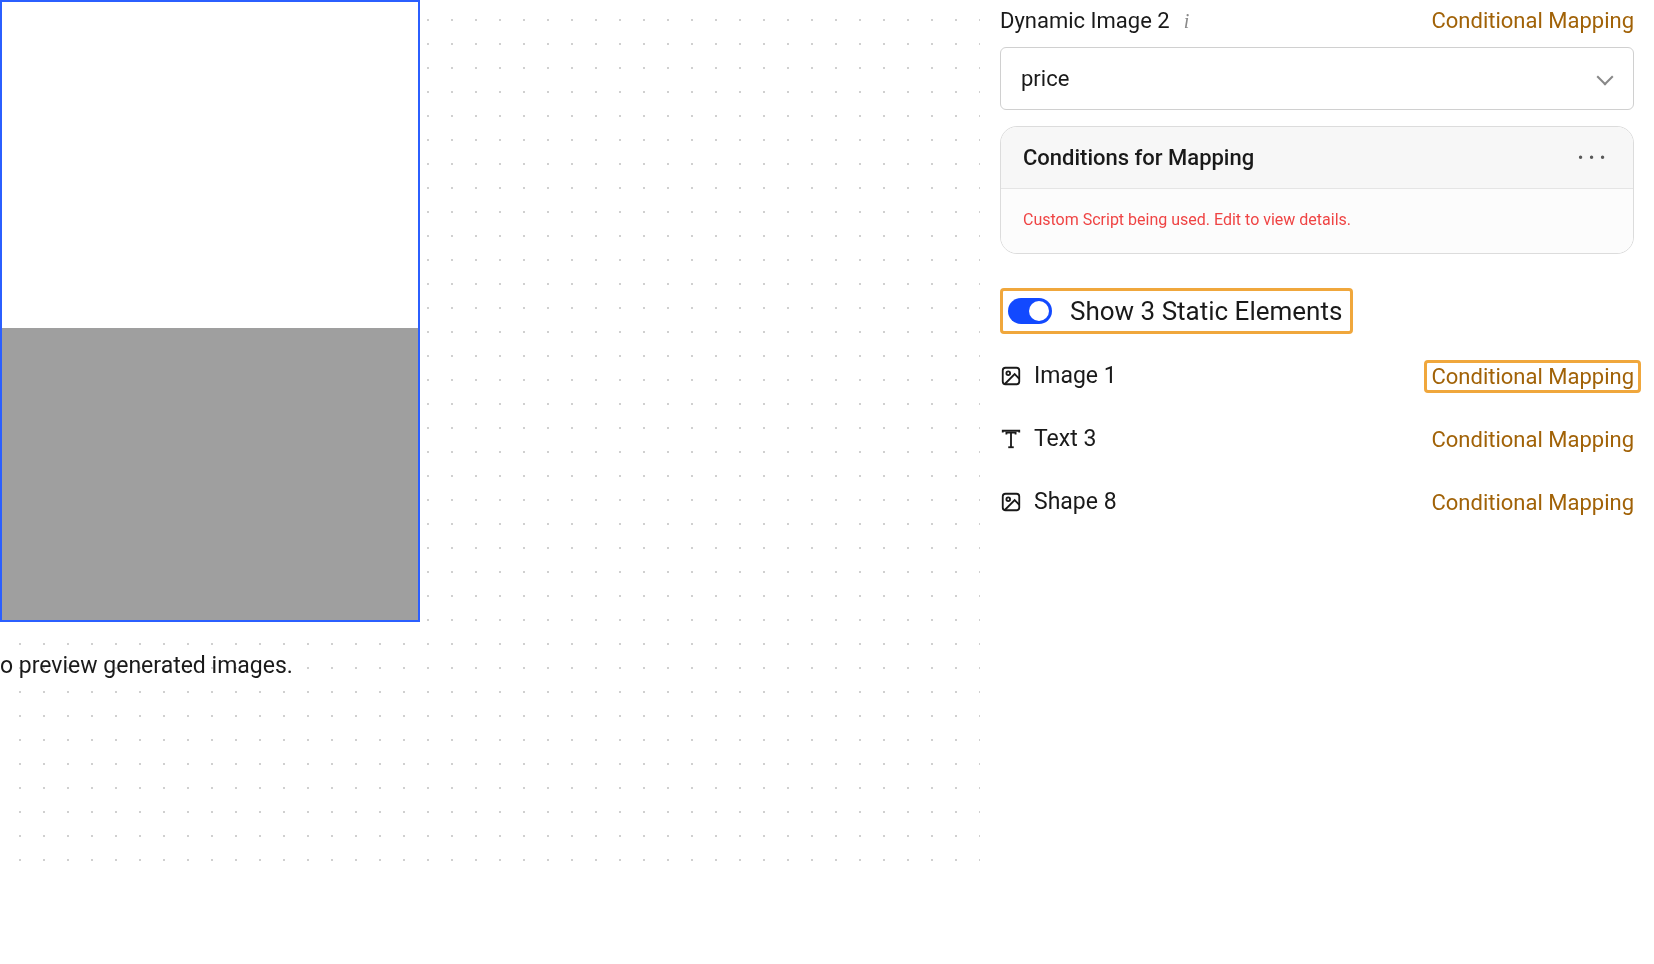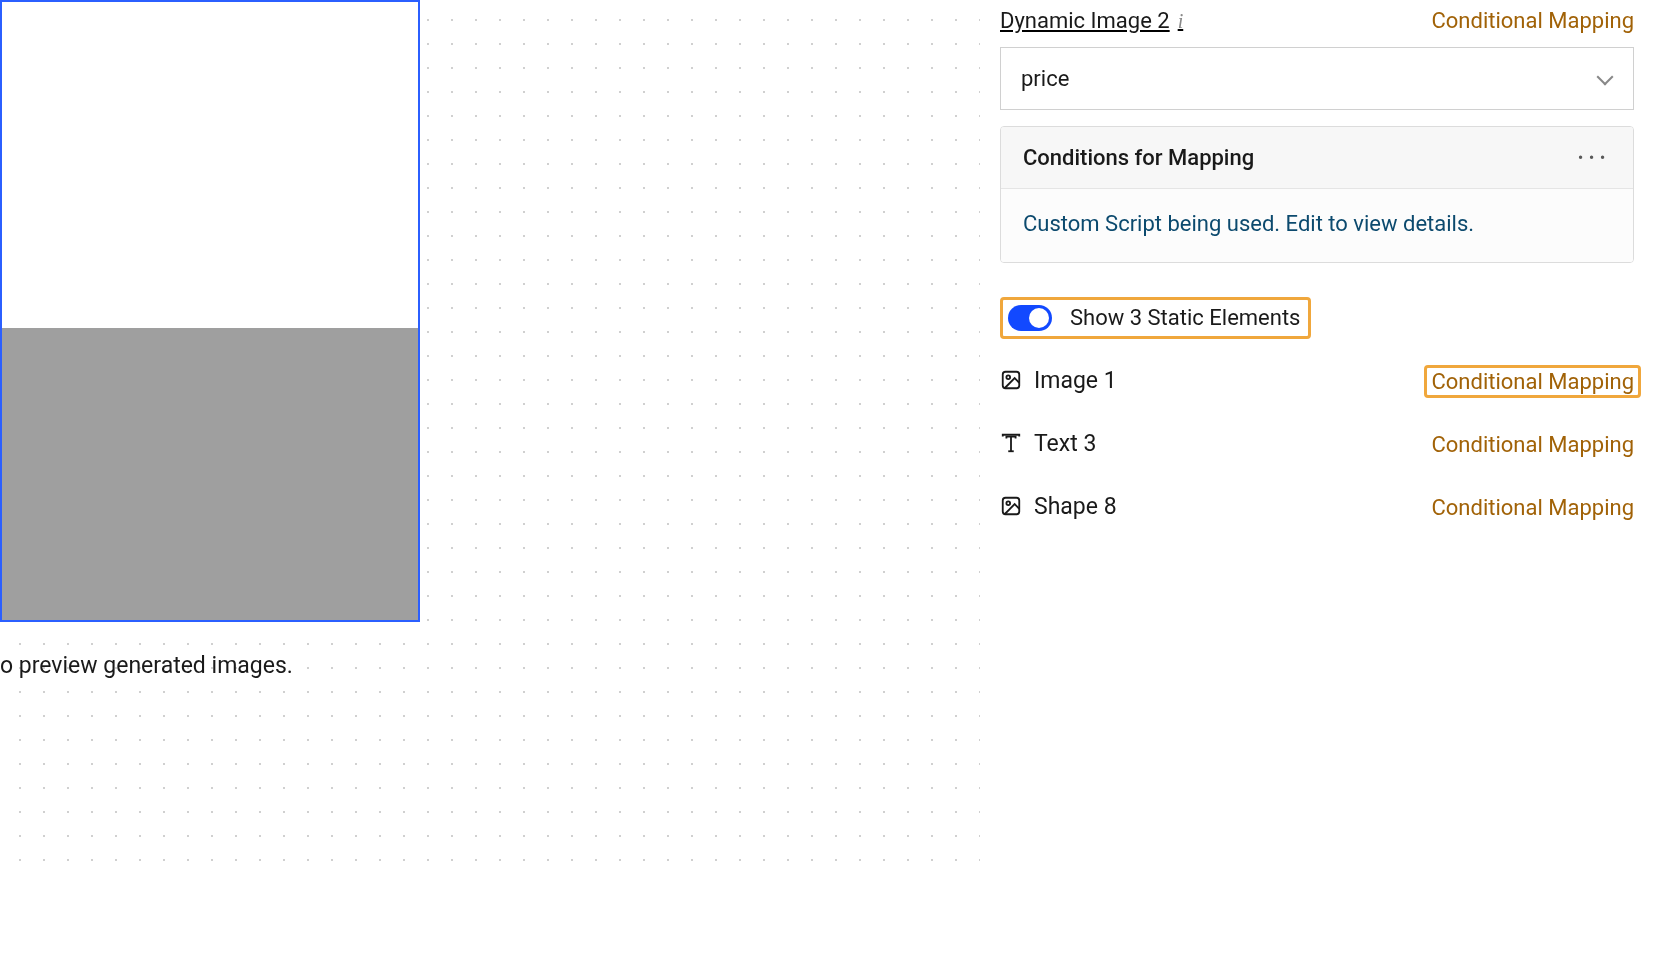--- a/index.html
+++ b/index.html
@@ -69,22 +69,21 @@
     }
     .section-header {
       display: flex;
       align-items: center;
       justify-content: space-between;
       margin-bottom: 14px;
     }
     .section-title-wrap {
       display: flex;
       align-items: center;
-      gap: 8px;
-      text-decoration: underline;
+      gap: 14px;
     }
     .section-title {
       font-size: 22px;
       color: #1a1a1a;
       font-weight: 400;
     }
     .info-icon {
       font-style: italic;
       font-family: Georgia, serif;
       color: #8a8a8a;
@@ -92,21 +91,21 @@
       line-height: 1;
     }
     .link {
       color: #a16207;
       font-size: 22px;
       cursor: pointer;
       font-weight: 400;
     }
     .dropdown {
       border: 1px solid #d0d0d0;
-      border-radius: 0;
+      border-radius: 6px;
       padding: 18px 20px;
       display: flex;
       align-items: center;
       justify-content: space-between;
       margin-bottom: 16px;
       cursor: pointer;
     }
     .dropdown-value {
       font-size: 22px;
       color: #1a1a1a;
@@ -122,21 +121,21 @@
       width: 10px;
       height: 10px;
       border-right: 2px solid #888;
       border-bottom: 2px solid #888;
       transform: rotate(45deg);
       top: -3px;
       left: 2px;
     }
     .conditions-box {
       border: 1px solid #dcdcdc;
-      border-radius: 4px;
+      border-radius: 17px;
       overflow: hidden;
       margin-bottom: 34px;
     }
     .conditions-header {
       background: #f7f7f7;
       padding: 18px 22px;
       display: flex;
       align-items: center;
       justify-content: space-between;
       border-bottom: 1px solid #e5e5e5;
@@ -151,22 +150,22 @@
       letter-spacing: 6px;
       font-size: 14px;
       font-weight: bold;
       cursor: pointer;
     }
     .conditions-body {
       padding: 20px 22px 22px 22px;
       background: #fcfcfc;
     }
     .conditions-body-text {
-      font-size: 22px;
-      color: #0c4a6e;
+      font-size: 16px;
+      color: #ef4444;
       line-height: 1.4;
     }
     .toggle-row {
       display: inline-flex;
       align-items: center;
       gap: 18px;
       border: 3px solid #f0a73c;
       border-radius: 4px;
       padding: 5px 8px 5px 5px;
       margin-bottom: 28px;
@@ -182,21 +181,21 @@
     .toggle-knob {
       position: absolute;
       width: 20px;
       height: 20px;
       background: #fff;
       border-radius: 50%;
       top: 3px;
       right: 3px;
     }
     .toggle-label {
-      font-size: 22px;
+      font-size: 26px;
       color: #1a1a1a;
       font-weight: 400;
     }
     .element-row {
       display: flex;
       align-items: flex-end;
       justify-content: space-between;
       margin-bottom: 36px;
     }
     .element-left {

